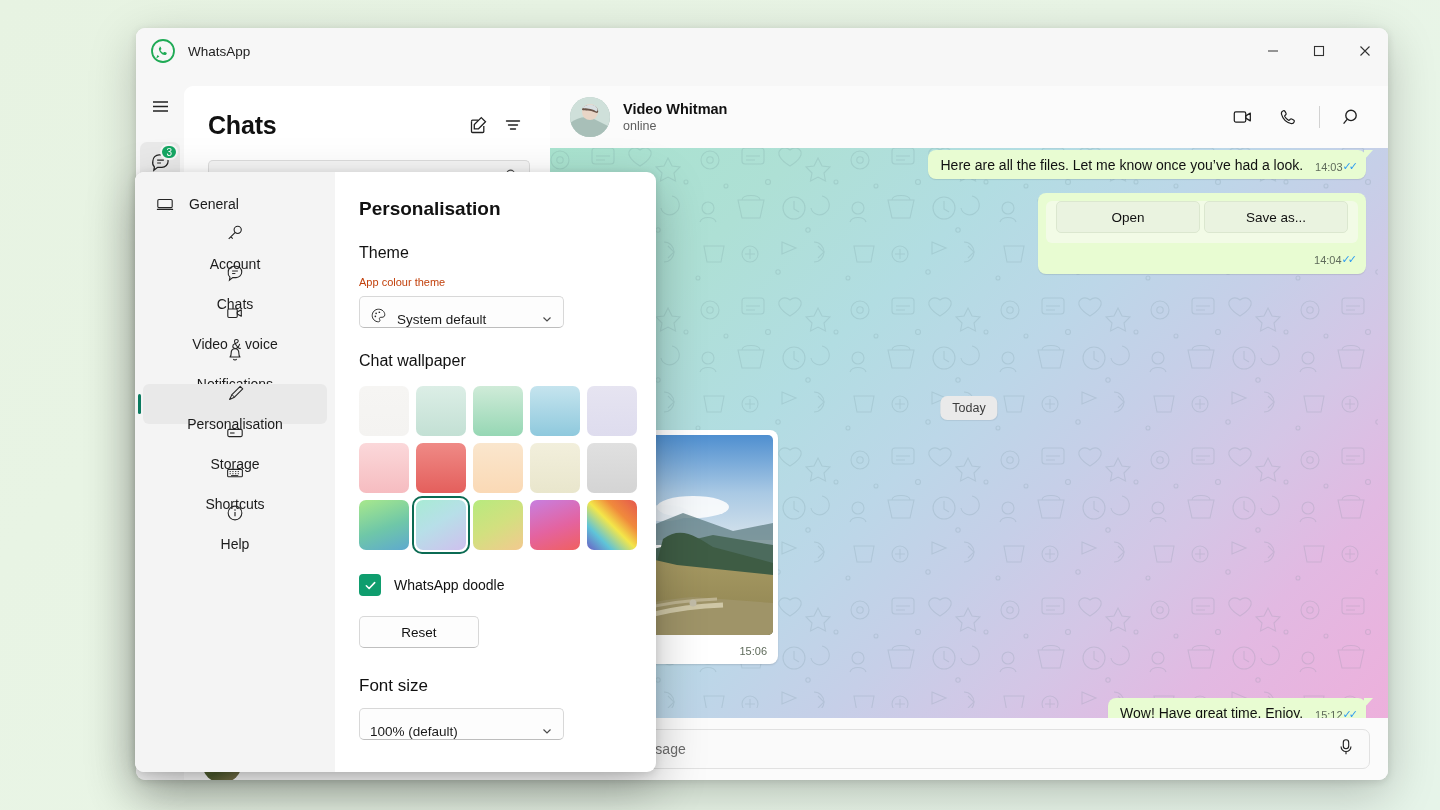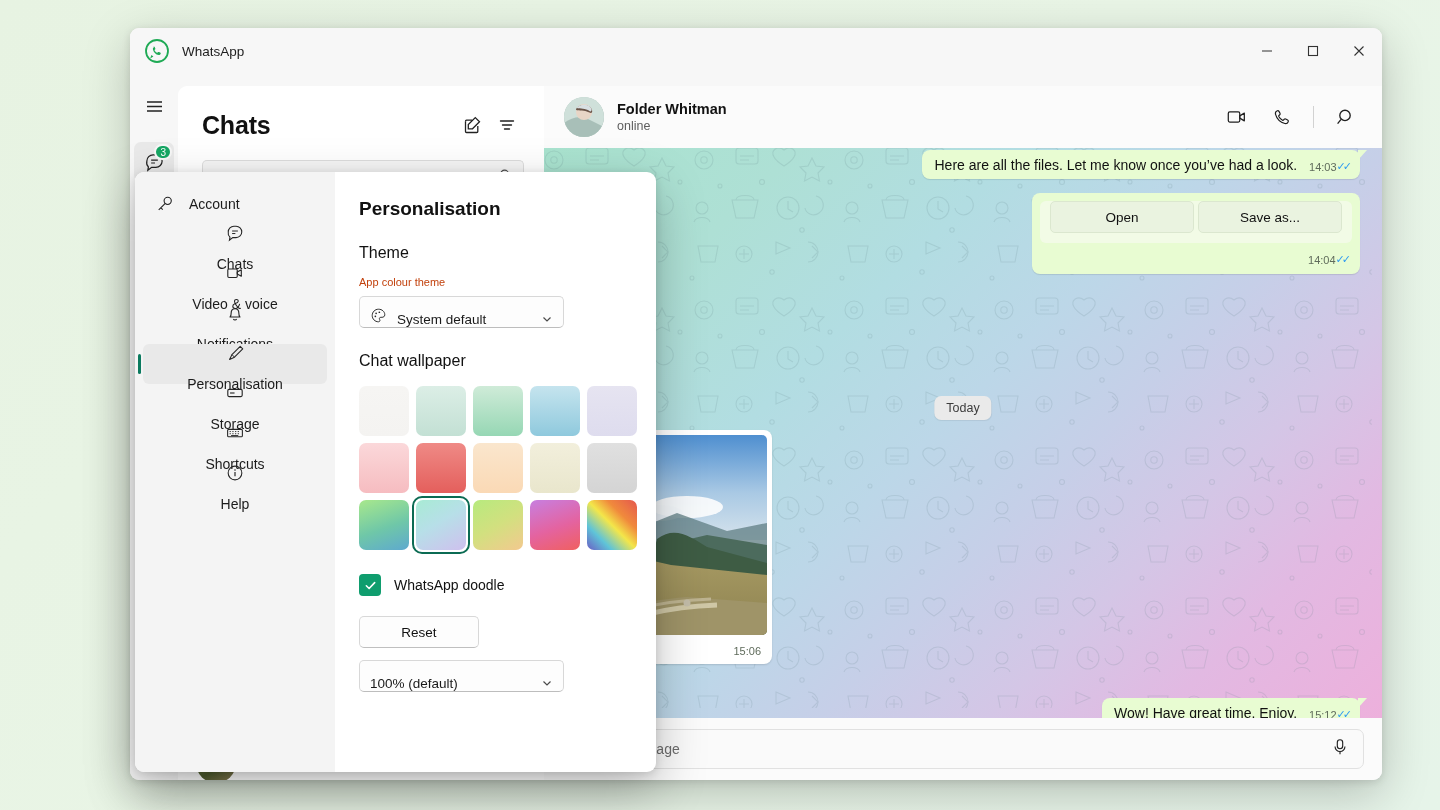--- a/index.html
+++ b/index.html
@@ -8,21 +8,21 @@
     font-family: "Liberation Sans", sans-serif;
     background: #e9f5e4;
   }
   #root {
     position: relative; width: 1440px; height: 810px;
     background: linear-gradient(135deg,#e7f3e2 0%, #e9f5e6 50%, #e6f4e9 100%);
   }
 
   
   .window {
-    position: absolute; left: 130px; top: 28px;
+    position: absolute; left: 136px; top: 28px;
     width: 1252px; height: 752px;
     background: #f7f7f7;
     border-radius: 9px;
     box-shadow: 0 14px 48px rgba(0,0,0,.22), 0 2px 8px rgba(0,0,0,.12);
     overflow: hidden;
   }
   .titlebar {
     position: absolute; left:0; top:0; width:100%; height:46px;
     background:#f7f7f7; display:flex; align-items:center;
   }
@@ -291,21 +291,21 @@
         <div class="ch-avatar">
           <svg width="40" height="40" viewBox="0 0 40 40">
             <rect width="40" height="40" fill="#cfe0da"></rect>
             <path d="M0 26c8-6 16-7 24-4l16 8v10H0z" fill="#a8bfb8"></path>
             <circle cx="20" cy="15" r="8" fill="#e8d5c6"></circle>
             <path d="M12 13c1-6 14-7 16 0 1 4-2 3-4 2-3-2-9-1-12-2z" fill="#6a5448"></path>
             <path d="M12.5 11c2-4 13-5 15 1 .5 2-1 3-2 2-4-3-9-2-13-3z" fill="#d8dfe2"></path>
           </svg>
         </div>
         <div class="ch-meta">
-          <div class="ch-name">Folder Whitman</div>
+          <div class="ch-name">Video Whitman</div>
           <div class="ch-status">online</div>
         </div>
         <div class="ch-actions">
           <div class="ch-ic">
             <svg width="22" height="22" viewBox="0 0 24 24">
               <rect x="2.5" y="6.5" width="12.5" height="11" rx="1.6" fill="none" stroke="#1f1f1f" stroke-width="1.35"></rect>
               <path d="M15 10.8l5-3v8.4l-5-3z" fill="none" stroke="#1f1f1f" stroke-width="1.35" stroke-linejoin="round"></path>
             </svg>
           </div>
           <div class="ch-ic">
@@ -448,20 +448,29 @@
       </div>
     </div>
   </div>
 
   <div class="settings">
 
     <div class="set-nav">
       <div class="set-item">
         <span class="set-ico">
           <svg width="18" height="18" viewBox="0 0 20 20">
+              <rect x="2" y="5" width="16" height="9" rx="1.3" fill="none" stroke="#252525" stroke-width="1.25"></rect>
+              <path d="M1 16h18" stroke="#252525" stroke-width="1.25"></path>
+            </svg>
+        </span>
+        <span>General</span>
+      </div>
+      <div class="set-item">
+        <span class="set-ico">
+          <svg width="18" height="18" viewBox="0 0 20 20">
               <circle cx="13" cy="6.5" r="4" fill="none" stroke="#252525" stroke-width="1.25"></circle>
               <path d="M10.3 9.3L3 16.6M5.5 14.2l2 2" stroke="#252525" stroke-width="1.25" fill="none"></path>
             </svg>
         </span>
         <span>Account</span>
       </div>
       <div class="set-item">
         <span class="set-ico">
           <svg width="18" height="18" viewBox="0 0 20 20">
               <path d="M2.5 8.8A6.3 6.3 0 018.8 2.5h2.4a6.3 6.3 0 010 12.6H7.5l-3.7 2.8.6-3.3a6.3 6.3 0 01-1.9-5.8z" fill="none" stroke="#252525" stroke-width="1.2"></path>
@@ -573,20 +582,21 @@
         <div class="checkbox">
           <svg width="13" height="13" viewBox="0 0 14 14">
               <path d="M2.5 7.3l3 3 6-6.4" fill="none" stroke="#fff" stroke-width="1.7" stroke-linecap="round" stroke-linejoin="round"></path>
             </svg>
         </div>
         <div class="check-label">WhatsApp doodle</div>
       </div>
 
       <div class="btn-reset">Reset</div>
 
+      <div class="fs-title">Font size</div>
       <div class="select" style="margin-top:12px;">
         <span>100% (default)</span>
         <span class="caret">
           <svg width="12" height="12" viewBox="0 0 12 12">
               <path d="M2.5 4.5L6 8l3.5-3.5" fill="none" stroke="#4b4b4b" stroke-width="1.2"></path>
             </svg>
         </span>
       </div>
     </div>
   </div>

